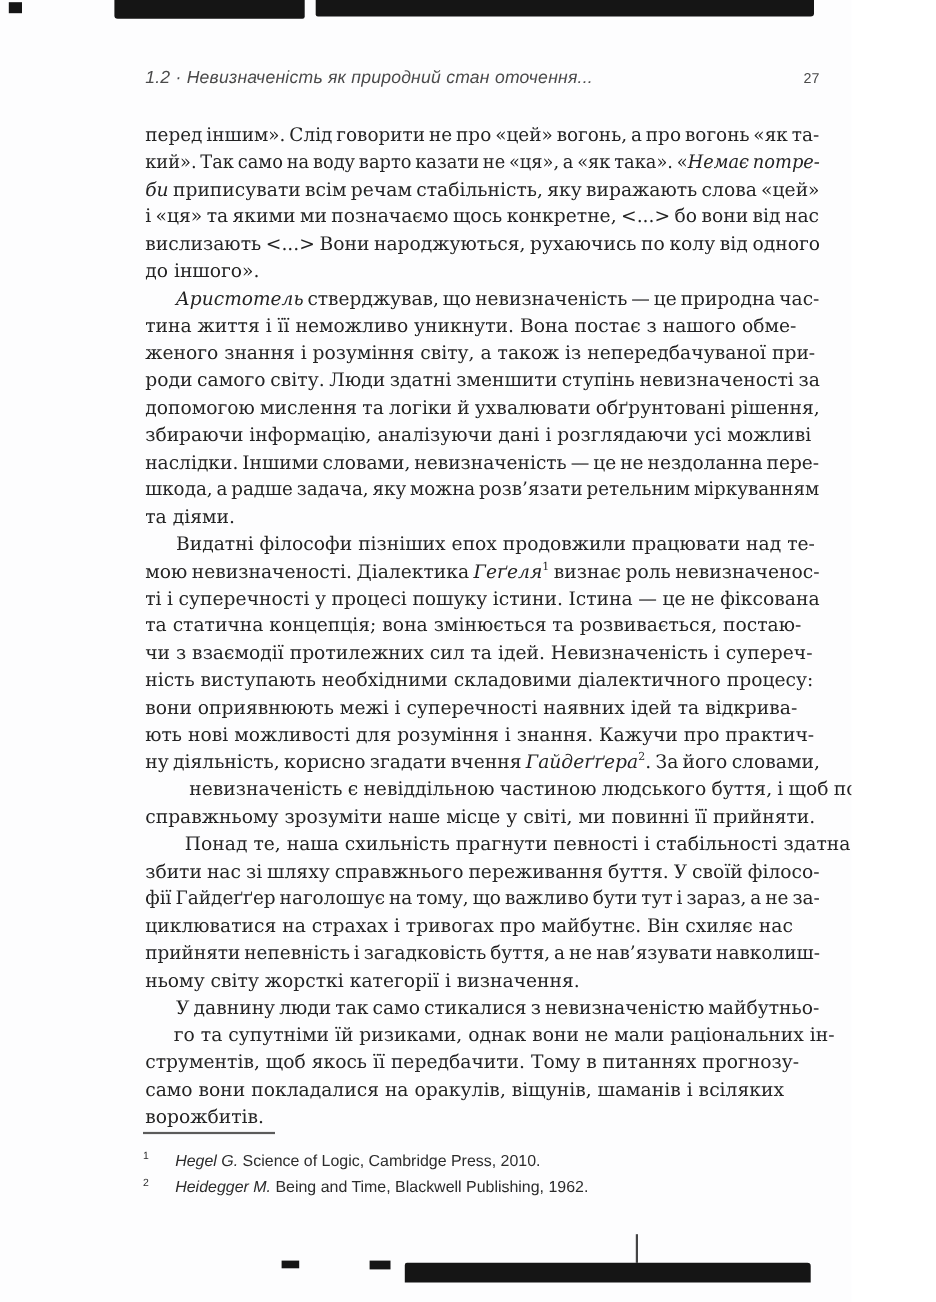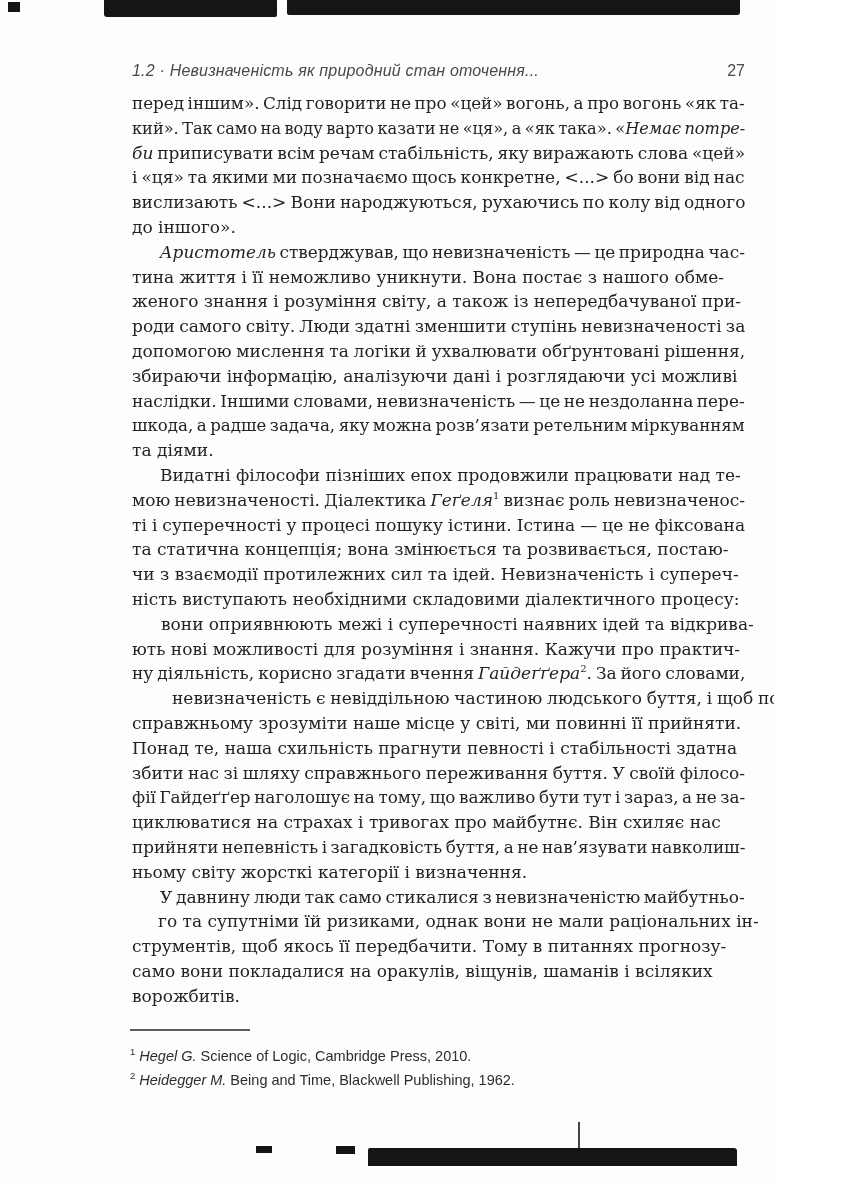--- a/index.html
+++ b/index.html
@@ -29,45 +29,45 @@
   .vline-b{left:578px;top:1122px;width:2px;height:26px;opacity:.8;}
   .tick-br{left:800px;top:1147px;width:3px;height:16px;}
   
   .runhead{
     position:absolute;left:132px;top:62px;width:613px;
     display:flex;justify-content:space-between;align-items:baseline;
     font-family:"Liberation Sans", sans-serif;
     font-size:16px;color:var(--header);
   }
   .runhead .title{font-style:italic;letter-spacing:.2px;}
-  .runhead .pageno{font-style:normal;font-size:16px;}
+  .runhead .pageno{font-style:normal;font-size:13px;}
   
   .bodytext{
-    position:absolute;left:132px;top:91px;width:613px;
+    position:absolute;left:132px;top:111px;width:613px;
     font-size:17px;line-height:24.8px;
   }
   .line{
     height:24.8px;white-space:nowrap;overflow:visible;
   }
   .line.first-indent{text-indent:28px;}
   .line i{font-style:italic;}
   .line sup{font-size:10px;line-height:0;vertical-align:super;}
   
   .fnrule{
     position:absolute;left:130px;top:1029px;width:120px;height:2px;
     background:#5b5b5b;
   }
   .footnotes{
     position:absolute;left:130px;top:1044px;width:613px;
     font-family:"Liberation Sans", sans-serif;
     font-size:14.5px;line-height:24.3px;color:var(--footnote);
     white-space:nowrap;
   }
   .fn sup{font-size:9.5px;vertical-align:super;line-height:0;margin-right:4px;}
-  .fn i{font-style:italic;}
+  .fn i{font-style:italic;margin-left:20px;}
 </style>
 </head>
 <body>
 
 <div class="page">
 
   <div class="artifact speck-tl"></div>
   <div class="artifact bar-top-a"></div>
   <div class="artifact bar-top-b"></div>
   <div class="artifact bar-bottom"></div>
@@ -101,26 +101,26 @@
         <div class="line" style="word-spacing: -1.8px; transform-origin: left center; transform: scaleX(0.977671);"><span>шкода, а радше задача, яку можна розв’язати ретельним міркуванням</span></div>
         <div class="line end"><span>та діями.</span></div>
       </div>
       <div>
         <div class="line first-indent" style="word-spacing: 0px;"><span>Видатні філософи пізніших епох продовжили працювати над те-</span></div>
         <div class="line" style="word-spacing: -1.33333px;"><span>мою невизначеності. Діалектика </span><i>Геґеля</i><sup>1</sup><span> визнає роль невизначенос-</span></div>
         <div class="line" style="word-spacing: -0.363636px;"><span>ті і суперечності у процесі пошуку істини. Істина — це не фіксована</span></div>
         <div class="line" style="word-spacing: 0px;"><span>та статична концепція; вона змінюється та розвивається, постаю-</span></div>
         <div class="line" style="word-spacing: 0px;"><span>чи з взаємодії протилежних сил та ідей. Невизначеність і супереч-</span></div>
         <div class="line" style="word-spacing: 0px;"><span>ність виступають необхідними складовими діалектичного процесу:</span></div>
-        <div class="line" style="word-spacing: 0px; margin-left: 29px;"><span>вони оприявнюють межі і суперечності наявних ідей та відкрива-</span></div>
+        <div class="line" style="word-spacing: 0px;"><span>вони оприявнюють межі і суперечності наявних ідей та відкрива-</span></div>
         <div class="line" style="word-spacing: 0px;"><span>ють нові можливості для розуміння і знання. Кажучи про практич-</span></div>
         <div class="line" style="word-spacing: -1.5px;"><span>ну діяльність, корисно згадати вчення </span><i>Гайдеґґера</i><sup>2</sup><span>. За його словами,</span></div>
         <div class="line" style="word-spacing: -0.625px; margin-left: 40px;"><span>невизначеність є невіддільною частиною людського буття, і щоб по-</span></div>
         <div class="line" style="word-spacing: 0px;"><span>справжньому зрозуміти наше місце у світі, ми повинні її прийняти.</span></div>
-        <div class="line" style="word-spacing: 0px;"><span>Понад те, наша схильність прагнути певності і стабільності здатна</span></div>
+        <div class="line" style="word-spacing: 0px; margin-left: 36px;"><span>Понад те, наша схильність прагнути певності і стабільності здатна</span></div>
         <div class="line" style="word-spacing: -0.888889px;"><span>збити нас зі шляху справжнього переживання буття. У своїй філосо-</span></div>
         <div class="line" style="word-spacing: -1.8px; transform-origin: left center; transform: scaleX(0.98871);"><span>фії Гайдеґґер наголошує на тому, що важливо бути тут і зараз, а не за-</span></div>
         <div class="line" style="word-spacing: 0px;"><span>циклюватися на страхах і тривогах про майбутнє. Він схиляє нас</span></div>
         <div class="line" style="word-spacing: -1.8px; transform-origin: left center; transform: scaleX(0.987118);"><span>прийняти непевність і загадковість буття, а не нав’язувати навколиш-</span></div>
         <div class="line end"><span>ньому світу жорсткі категорії і визначення.</span></div>
       </div>
       <div>
         <div class="line first-indent" style="word-spacing: -1.75px;"><span>У давнину люди так само стикалися з невизначеністю майбутньо-</span></div>
         <div class="line" style="word-spacing: 0px; margin-left: 26px;"><span>го та супутніми їй ризиками, однак вони не мали раціональних ін-</span></div>
         <div class="line" style="word-spacing: 0px;"><span>струментів, щоб якось її передбачити. Тому в питаннях прогнозу-</span></div>

